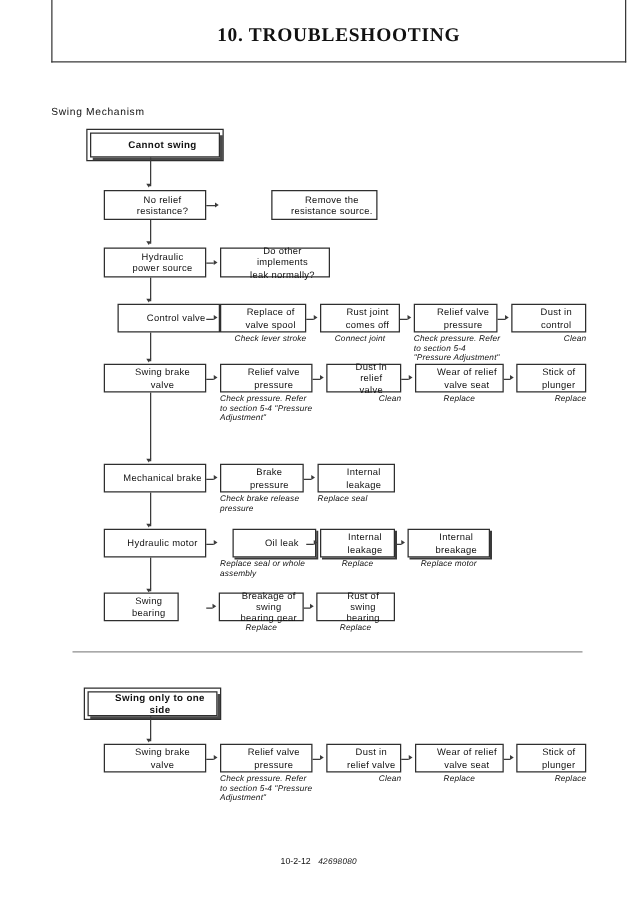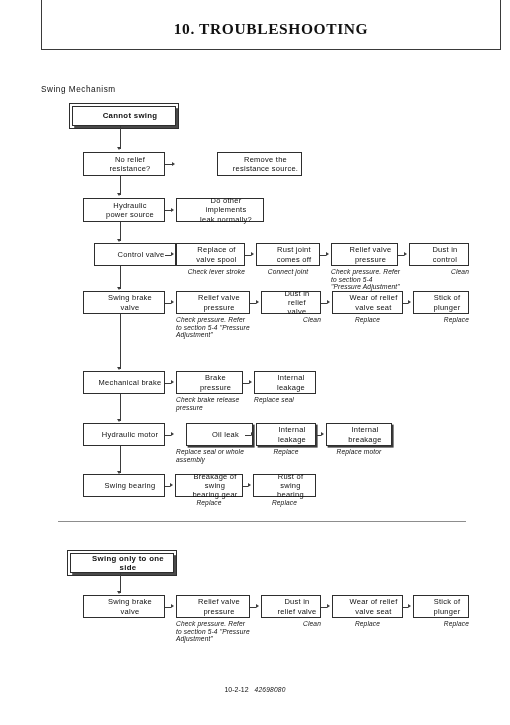--- a/index.html
+++ b/index.html
@@ -281,21 +281,21 @@
   <div>
     <span>Internal</span>
     <span>breakage</span>
   </div>
 </div>
 <div class="note c" style="left:324px;top:448px;width:70px;">Replace motor</div>
 
 <div class="vline" style="left:120px;top:446px;height:27px;"></div>
 <div class="arrow-d" style="left:117.4px;top:471px;"></div>
 
-<div class="node" style="left:83px;top:474px;width:82px;height:23px;">
+<div class="node" style="left:83px;top:474px;width:60px;height:23px;">
   <span>Swing bearing</span>
 </div>
 <div class="hline" style="left:165px;top:485.5px;width:5px;"></div>
 <div class="arrow-r" style="left:170px;top:483.2px;"></div>
 
 <div class="node" style="left:175px;top:474px;width:68px;height:23px;">
   <div>
     <span>Breakage of swing</span>
     <span>bearing gear</span>
   </div>

